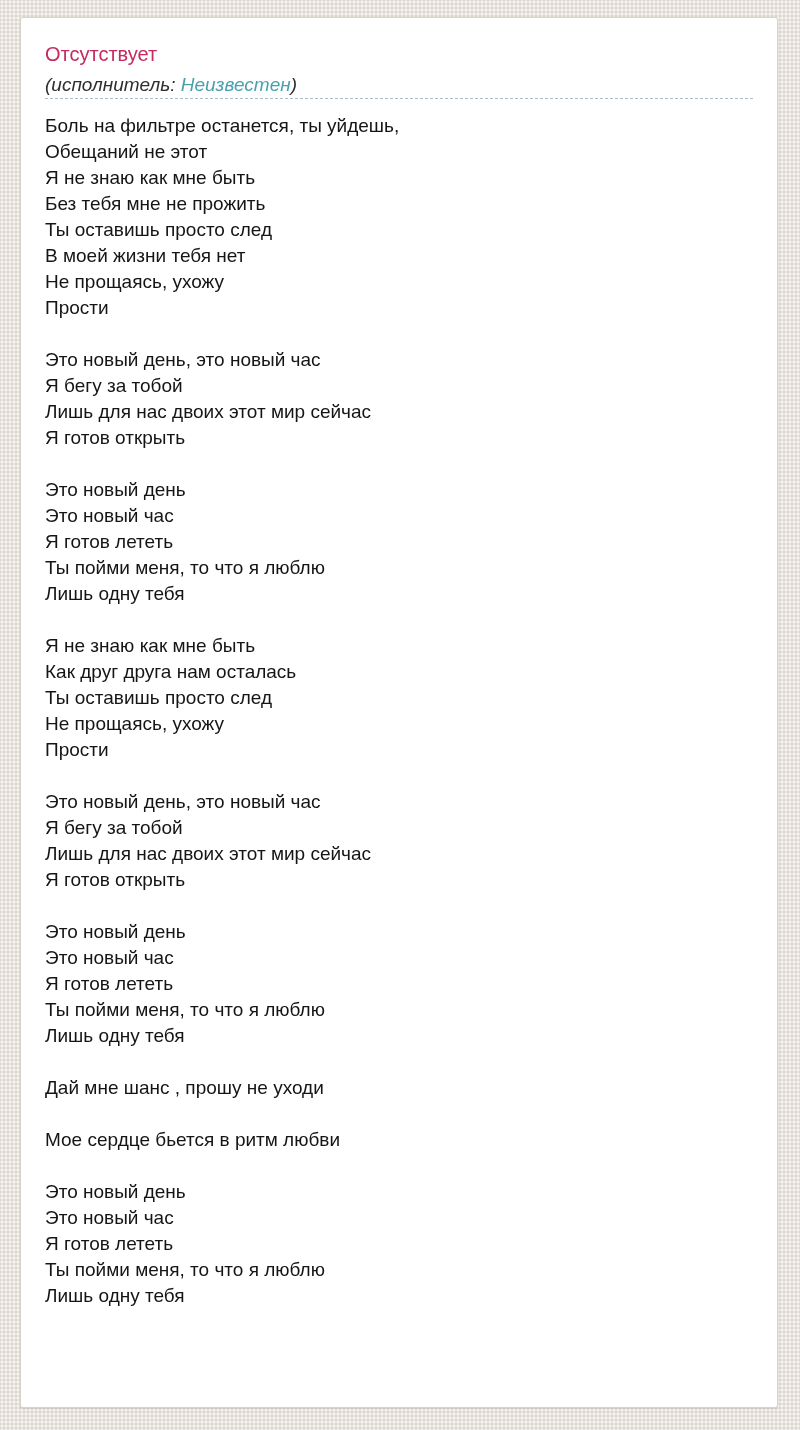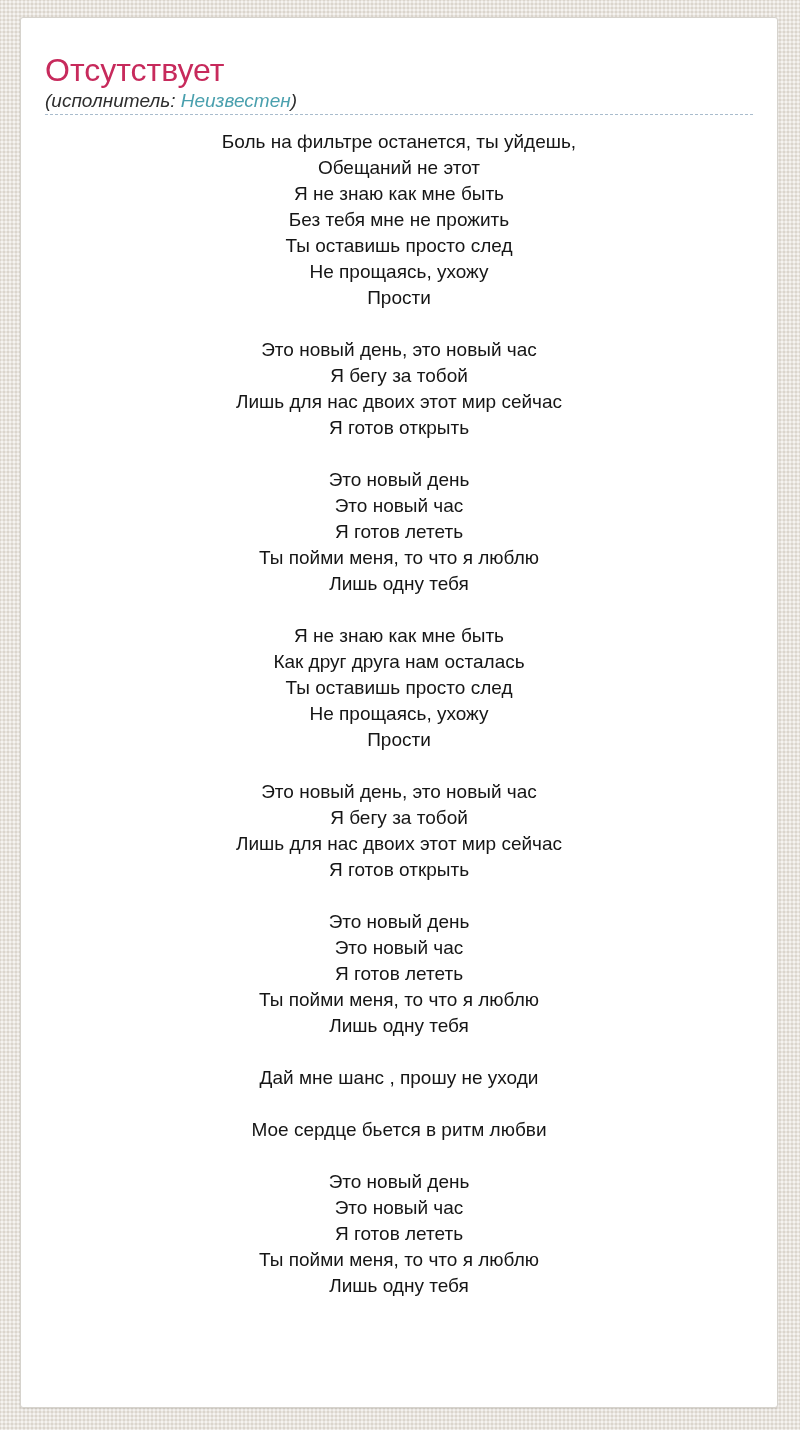--- a/index.html
+++ b/index.html
@@ -33,22 +33,22 @@
     margin:17px 22px 0 20px;
     width:758px;
     height:1391px;
     background:var(--card-bg);
     border:1px solid var(--card-border);
     border-radius:3px;
     box-shadow:0 1px 2px rgba(0,0,0,0.10);
     padding:22px 24px 20px 24px;
   }
   .song-title{
-    margin:16px 0 5px 0;
-    font-size:32px;
+    margin:0 0 5px 0;
+    font-size:20px;
     line-height:28px;
     font-weight:normal;
     color:var(--title-color);
   }
   .song-subtitle{
     font-size:19px;
     line-height:24px;
     color:var(--subtitle-color);
     padding-bottom:1px;
     border-bottom:1px dashed var(--divider-color);
@@ -61,37 +61,37 @@
   }
   .lyrics{
     margin-top:14px;
     font-size:19px;
     line-height:26px;
     color:var(--lyrics-color);
   }
   .lyric-line{
     min-height:26px;
     white-space:pre-wrap;
-    text-align:center;
   }
 </style>
 </head>
 <body>
 
 <div class="card">
   <h1 class="song-title">Отсутствует</h1>
   <div class="song-subtitle">
     <span>(исполнитель: </span><a class="artist-link">Неизвестен</a><span>)</span>
   </div>
   <div class="lyrics">
       <div class="lyric-line">Боль на фильтре останется, ты уйдешь,</div>
       <div class="lyric-line">Обещаний не этот</div>
       <div class="lyric-line">Я не знаю как мне быть</div>
       <div class="lyric-line">Без тебя мне не прожить</div>
       <div class="lyric-line">Ты оставишь просто след</div>
+      <div class="lyric-line">В моей жизни тебя нет</div>
       <div class="lyric-line">Не прощаясь, ухожу</div>
       <div class="lyric-line">Прости</div>
       <div class="lyric-line">&nbsp;</div>
       <div class="lyric-line">Это новый день, это новый час</div>
       <div class="lyric-line">Я бегу за тобой</div>
       <div class="lyric-line">Лишь для нас двоих этот мир сейчас</div>
       <div class="lyric-line">Я готов открыть</div>
       <div class="lyric-line">&nbsp;</div>
       <div class="lyric-line">Это новый день</div>
       <div class="lyric-line">Это новый час</div>

